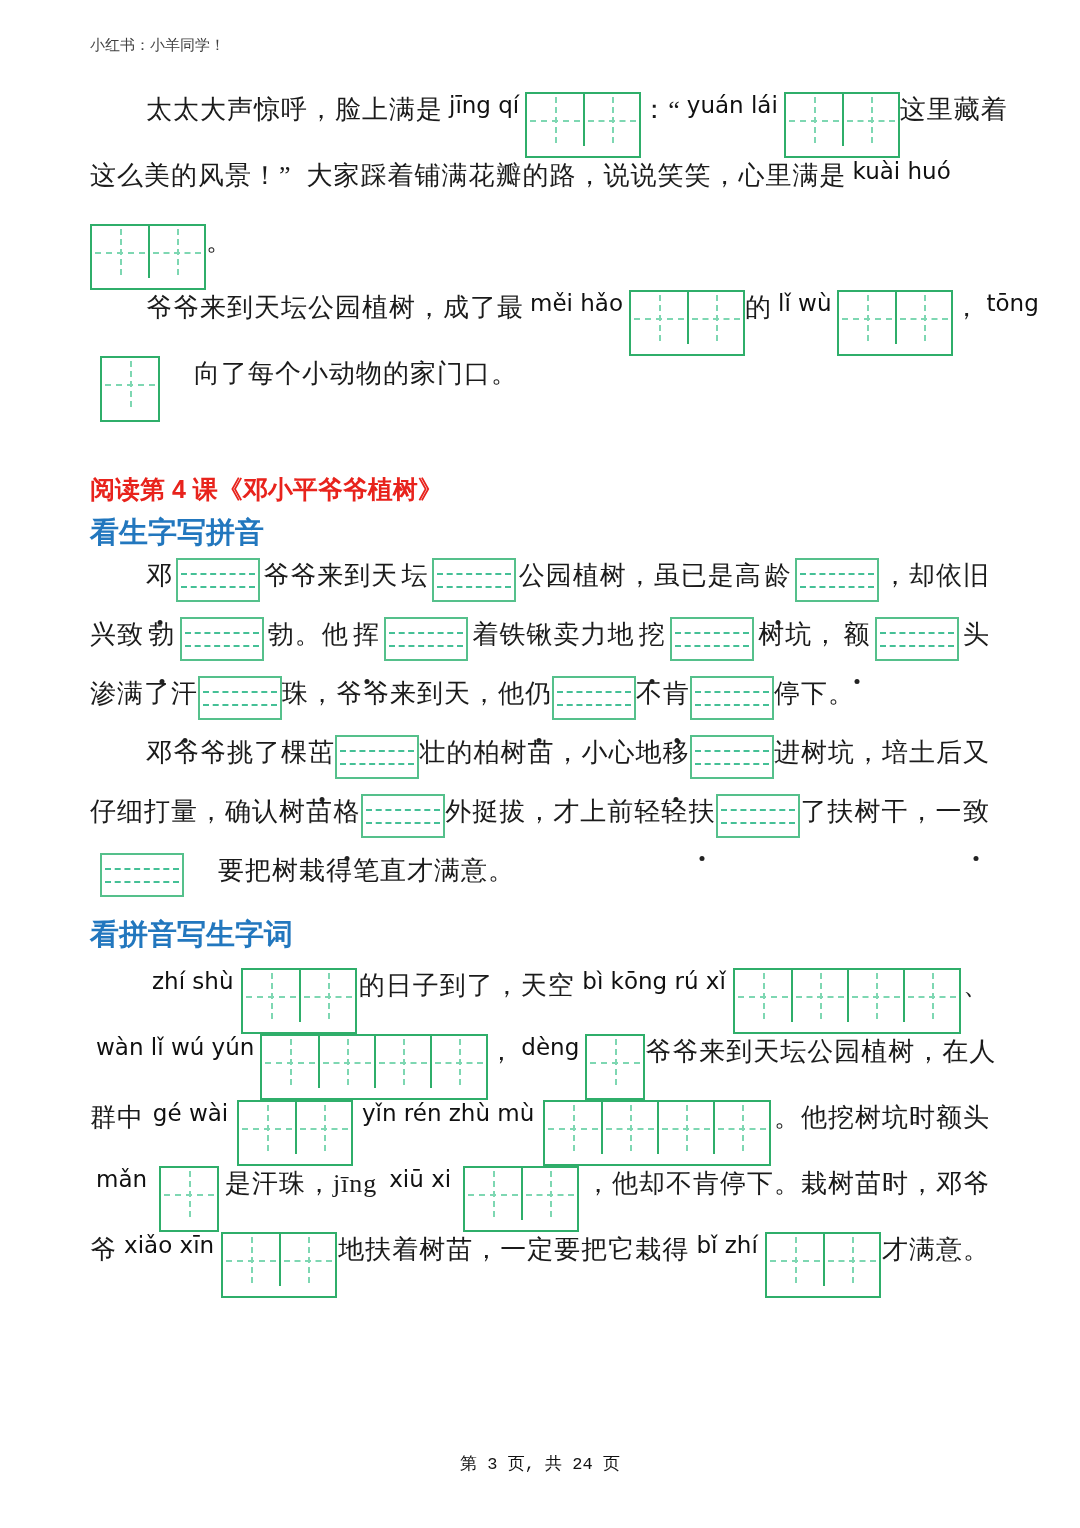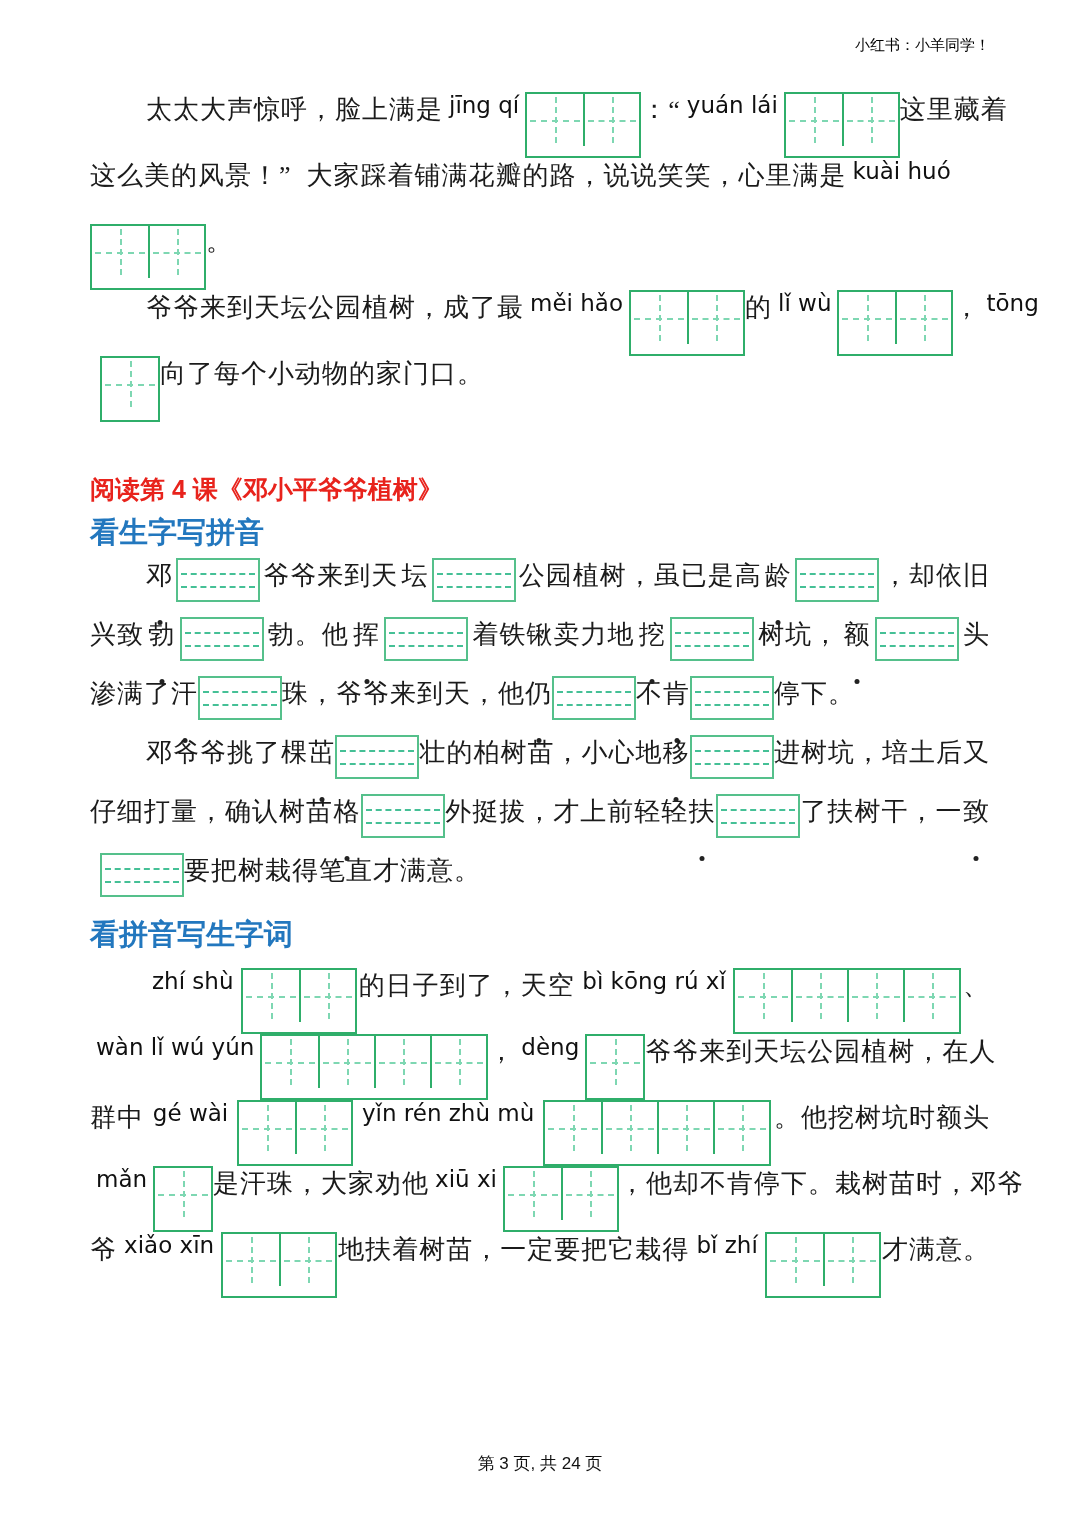--- a/index.html
+++ b/index.html
@@ -12,30 +12,30 @@
     --ink:#1b1b1b;
   }
   *{margin:0;padding:0;box-sizing:border-box;}
   html,body{background:#ffffff;}
   body{
     width:1080px;height:1528px;position:relative;overflow:hidden;
     font-family:"Liberation Serif",serif;color:var(--ink);
   }
   .page{padding:34px 90px 0 90px;}
   .watermark{
-    text-align:right;font-family:"Liberation Sans",sans-serif;
-    font-size:15px;color:#000000;height:22px;line-height:22px;
+    text-align:left;font-family:"Liberation Sans",sans-serif;
+    font-size:15px;color:#404040;height:22px;line-height:22px;
   }
   .doc{margin-top:36px;}
   .para{width:100%;}
   .line{display:flex;height:66px;}
   .para.pysec .line{height:59px;}
   .line.fill{justify-content:space-between;}
   .line.indent{padding-left:56px;}
-  .line.sindent{padding-left:10px;}
+  .line.sindent{padding-left:10px;gap:34px;}
   .cn{
     font-family:"Liberation Serif",serif;font-size:26px;color:var(--ink);
     white-space:pre;letter-spacing:1px;
   }
   .py{
     font-family:"DejaVu Sans",sans-serif;font-size:23px;color:#101010;
     white-space:pre;margin:0 6px;
   }
   .dotchar{position:relative;display:inline-block;}
   .dotchar::after{
@@ -65,21 +65,21 @@
   }
   .h-blue{
     font-family:"Liberation Sans",sans-serif;font-weight:bold;
     font-size:29px;color:var(--blue);margin-top:14px;line-height:28px;
   }
   .h-blue.second{margin-top:8px;}
   .para.m12{margin-top:12px;}
   .para.m20{margin-top:20px;}
   .footer{
     position:absolute;left:0;top:1452px;width:100%;text-align:center;
-    font-family:Liberation Sans, sans-serif;font-size:17px;color:#111;
+    font-family:Liberation Mono, monospace;font-size:17px;color:#111;
   }
 </style>
 </head>
 <body>
 
 <div class="page">
   <div class="watermark">小红书：小羊同学！</div>
   <div class="doc">
       <div class="para">
         <div class="line fill indent">
@@ -290,21 +290,21 @@
             <div class="cell"></div>
             <div class="cell"></div>
           </div>
           <span class="cn">。他挖树坑时额头</span>
         </div>
         <div class="line fill">
           <span class="py">mǎn</span>
           <div class="tian">
             <div class="cell"></div>
           </div>
-          <span class="cn">是汗珠，大家劝他</span>
+          <span class="cn">是汗珠，jīng</span>
           <span class="py">xiū xi</span>
           <div class="tian">
             <div class="cell"></div>
             <div class="cell"></div>
           </div>
           <span class="cn">，他却不肯停下。栽树苗时，邓爷</span>
         </div>
         <div class="line fill">
           <span class="cn">爷</span>
           <span class="py">xiǎo xīn</span>

